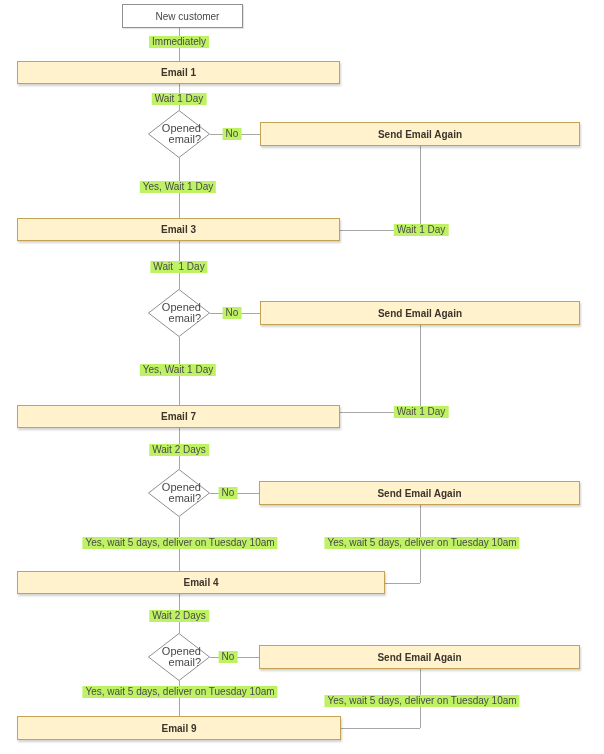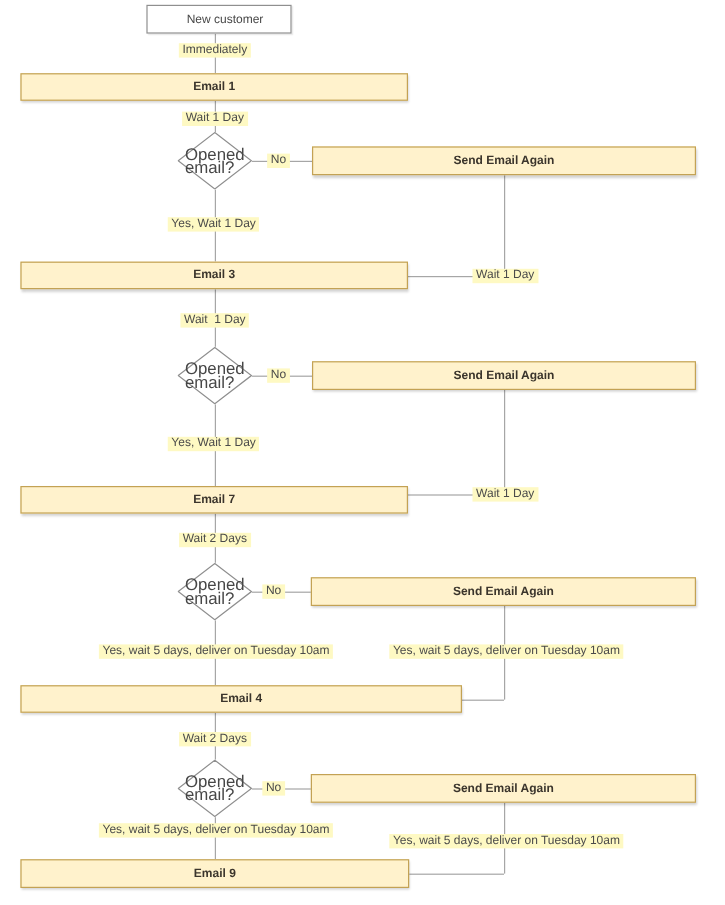--- a/index.html
+++ b/index.html
@@ -20,29 +20,29 @@
   .stadium{
     position:absolute;left:122px;top:4px;width:121px;height:24px;
     border:1px solid var(--shape_border,#8f8f8f);border-radius:0;background:#fff;
     display:flex;align-items:center;justify-content:center;
     font-size:10px;color:#474747;box-sizing:border-box;
     box-shadow:1px 1px 1px rgba(0,0,0,0.10);
     padding-left:10px;
   }
   .lbl{
     position:absolute;transform:translate(-50%,-50%);
-    background:#fef9c3;padding:0 3px;font-size:10px;line-height:12px;
+    background:#bef264;padding:0 3px;font-size:10px;line-height:12px;
     color:#4a4a4a;white-space:pre;
   }
   .diamond{position:absolute;width:62px;height:48px;}
   .diamond svg{position:absolute;left:0;top:0;}
   .dtext{
     position:absolute;left:0;top:0;right:0;bottom:0;
     display:flex;align-items:center;justify-content:center;
-    text-align:left;font-size:14px;line-height:11px;color:#474747;
+    text-align:right;font-size:11px;line-height:11px;color:#474747;
     padding:0 9px;
   }
 </style>
 </head>
 <body>
 
 <div id="canvas">
 
   <div class="vline" style="left:179px;top:28px;height:33px"></div>
   <div class="vline" style="left:179px;top:84px;height:26px"></div>

